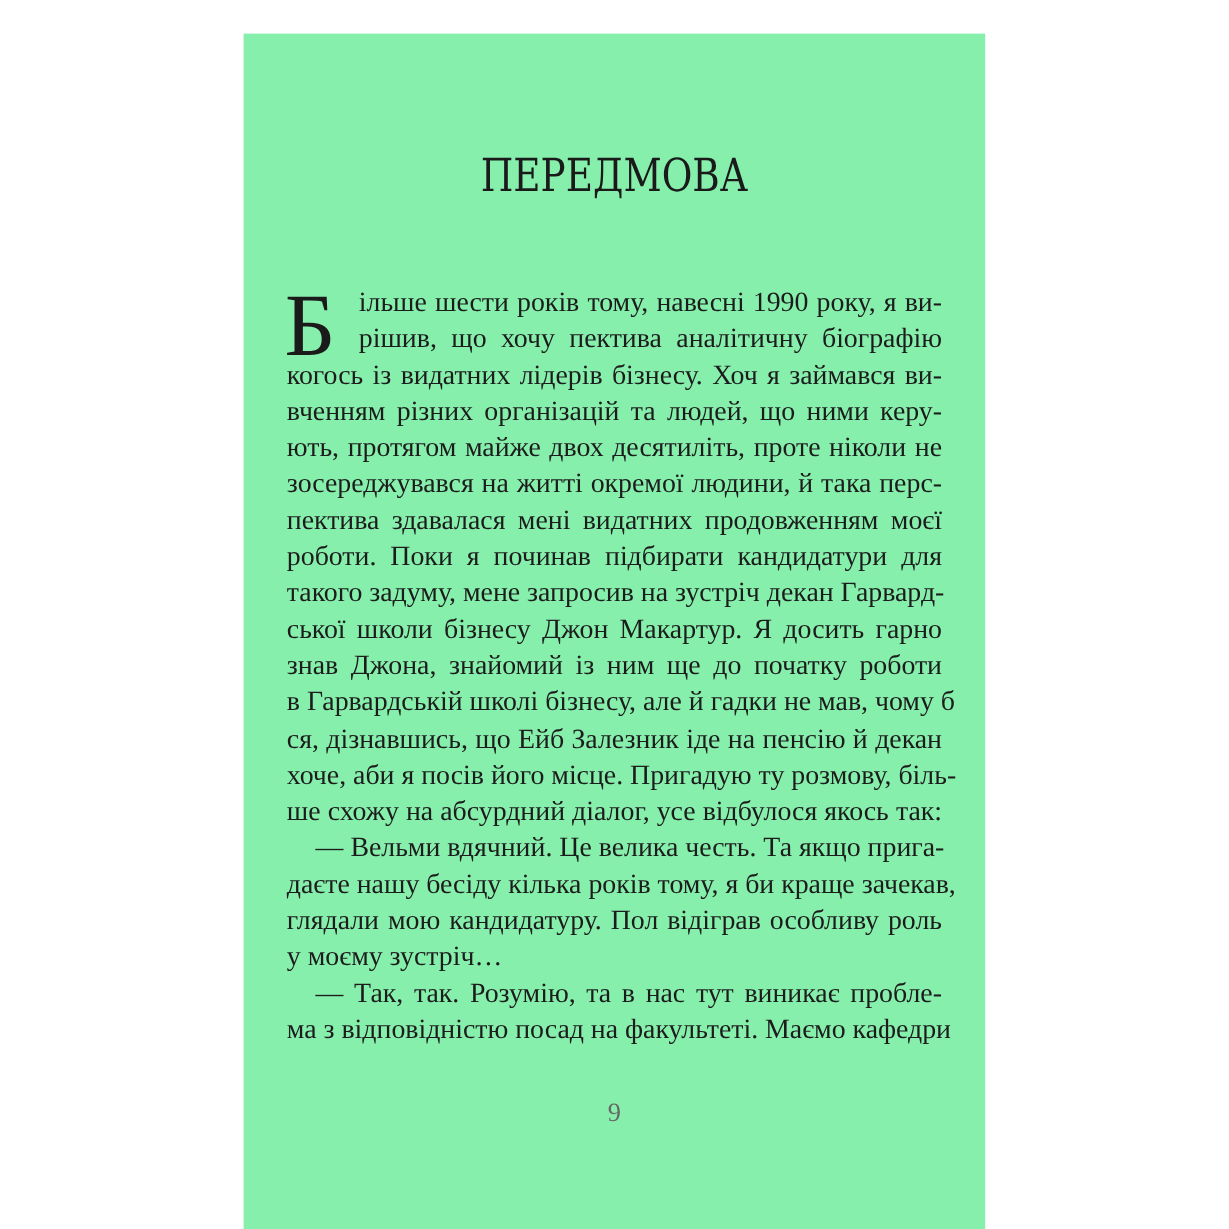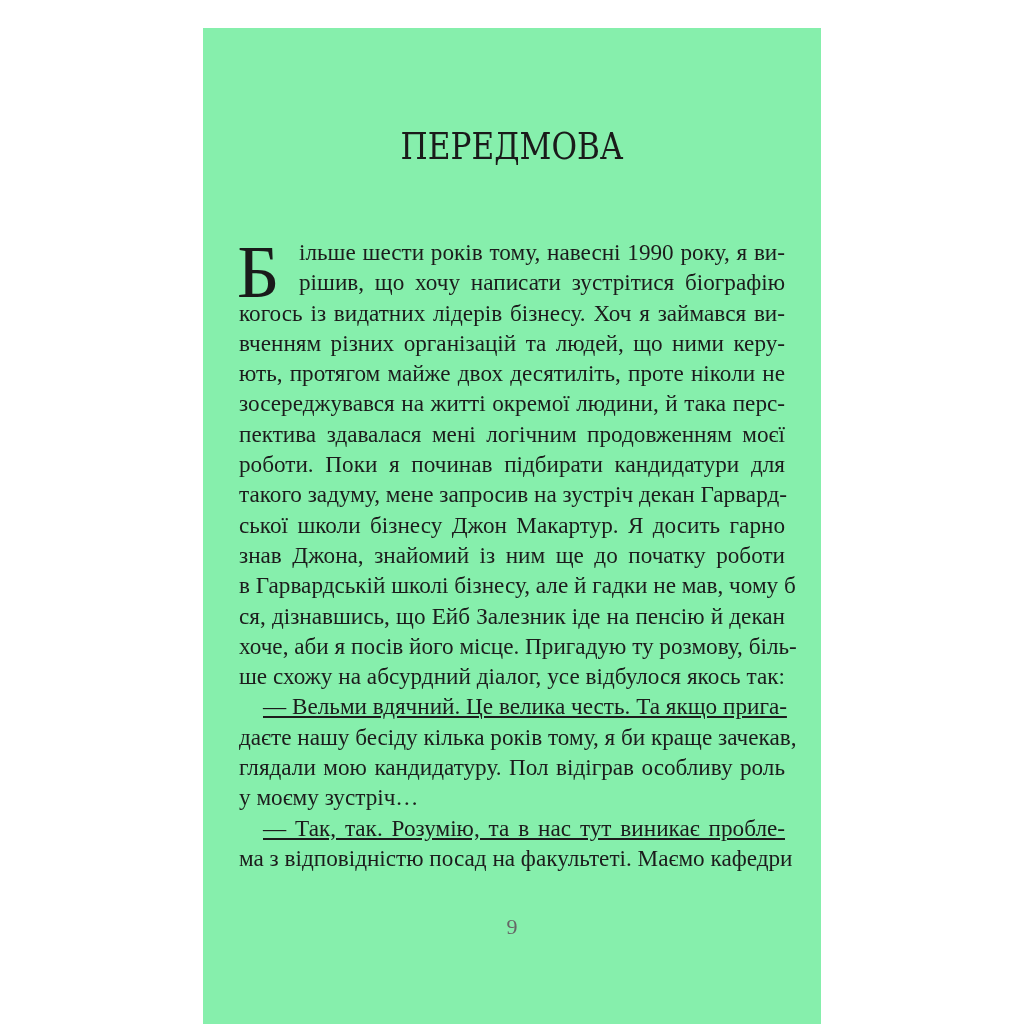--- a/index.html
+++ b/index.html
@@ -47,21 +47,20 @@
       white-space: nowrap;
       text-align: justify;
       text-align-last: justify;
       height: 30.3px;
     }
     .line.last {
       text-align-last: left;
     }
     .line.indent {
       padding-left: 24px;
-      text-decoration: underline;
     }
     .line.drop {
       padding-left: 60px;
     }
     .dropcap {
       position: absolute;
       left: -2px;
       top: 4px;
       font-family: "Liberation Serif", serif;
       font-size: 74px;
@@ -81,26 +80,26 @@
   </style>
 </head>
 <body>
 
 <div class="page">
   <div class="title">ПЕРЕДМОВА</div>
 
   <div class="body">
     <span class="dropcap">Б</span>
     <span class="line drop">ільше шести років тому, навесні 1990 року, я ви-</span>
-    <span class="line drop">рішив, що хочу написати зустрітися біографію</span>
+    <span class="line drop">рішив, що хочу пектива аналітичну біографію</span>
     <span class="line">когось із видатних лідерів бізнесу. Хоч я займався ви-</span>
     <span class="line">вченням різних організацій та людей, що ними керу-</span>
     <span class="line">ють, протягом майже двох десятиліть, проте ніколи не</span>
     <span class="line">зосереджувався на житті окремої людини, й така перс-</span>
-    <span class="line">пектива здавалася мені логічним продовженням моєї</span>
+    <span class="line">пектива здавалася мені видатних продовженням моєї</span>
     <span class="line">роботи. Поки я починав підбирати кандидатури для</span>
     <span class="line">такого задуму, мене запросив на зустріч декан Гарвард-</span>
     <span class="line">ської школи бізнесу Джон Макартур. Я досить гарно</span>
     <span class="line">знав Джона, знайомий із ним ще до початку роботи</span>
     <span class="line">в Гарвардській школі бізнесу, але й гадки не мав, чому б</span>
     <span class="line">ся, дізнавшись, що Ейб Залезник іде на пенсію й декан</span>
     <span class="line">хоче, аби я посів його місце. Пригадую ту розмову, біль-</span>
     <span class="line">ше схожу на абсурдний діалог, усе відбулося якось так:</span>
     <span class="line indent">— Вельми вдячний. Це велика честь. Та якщо прига-</span>
     <span class="line">даєте нашу бесіду кілька років тому, я би краще зачекав,</span>

